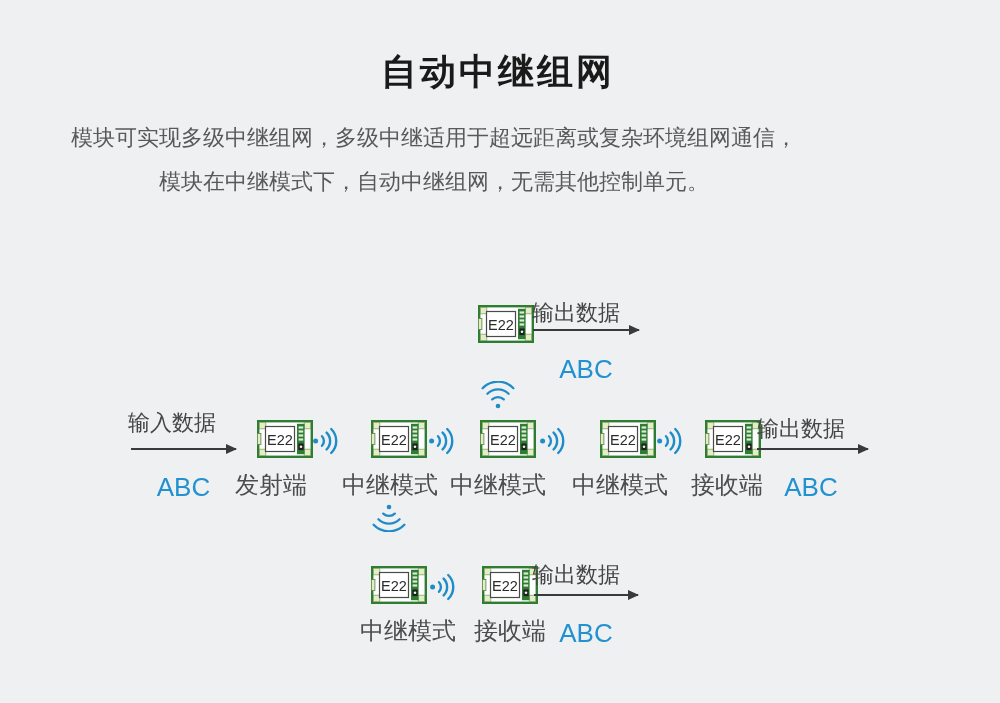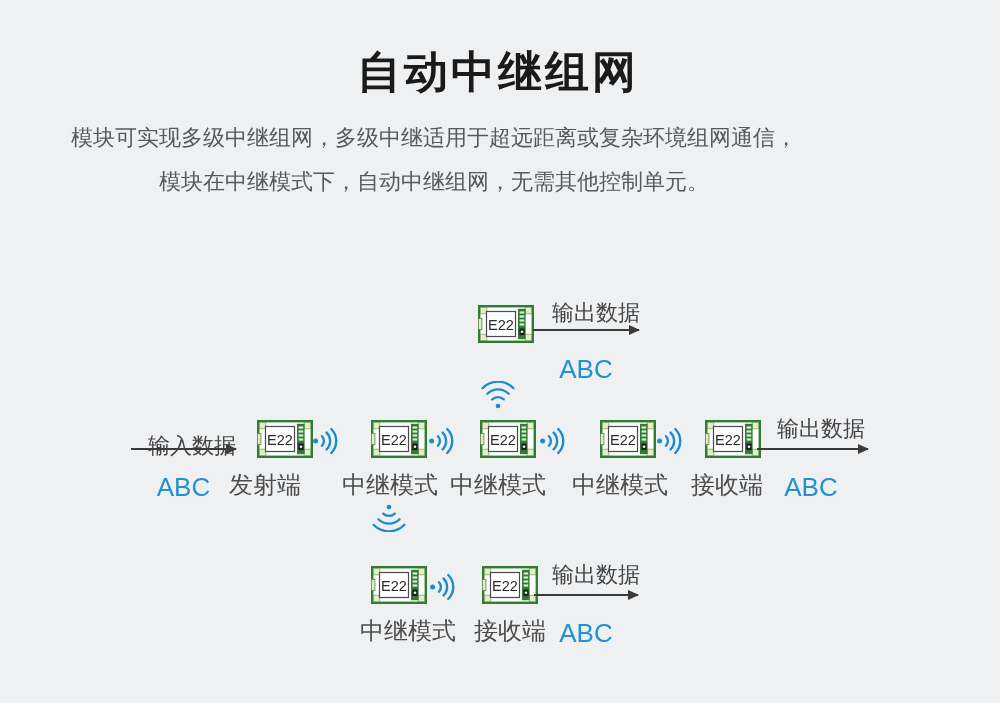--- a/index.html
+++ b/index.html
@@ -7,34 +7,34 @@
     position:relative;
     width:1000px;height:703px;
     background:var(--bg,#eff0f2);
     font-family:"Liberation Sans","DejaVu Sans",sans-serif;
     overflow:hidden;
   }
   .abs{position:absolute;}
   .page-title{
     top:44px;left:0;width:996px;
     text-align:center;
-    font-size:44px;line-height:56px;font-weight:700;
+    font-size:36px;line-height:56px;font-weight:700;
     color:var(--title,#1a1a1a);
     letter-spacing:3px;
   }
   .desc{
     top:116px;left:0;width:868px;
     text-align:center;
     font-size:22px;line-height:44px;
     color:var(--body,#58595b);
   }
   .flow-label{
     font-size:22px;line-height:28px;
     color:var(--flow,#454545);
-    text-align:right;white-space:nowrap;
+    text-align:left;white-space:nowrap;
   }
   .abc{
     font-size:26px;line-height:30px;
     color:var(--accent,#2191d0);
     text-align:center;white-space:nowrap;margin-top:16px;
   }
   .node-label{
     font-size:24px;line-height:30px;
     color:var(--nodelabel,#4d4d4d);
     text-align:center;white-space:nowrap;
@@ -88,21 +88,21 @@
 
   <span class="abs icon" style="left:479px;top:381px">
       <svg width="38" height="28" viewBox="0 0 38 28" fill="none">
         <circle cx="19" cy="25" r="2.3" fill="currentColor"></circle>
         <path d="M13.2 18.4 A8.5 8.5 0 0 1 24.8 18.4" stroke="currentColor" stroke-width="2.3" stroke-linecap="round"></path>
         <path d="M8.4 12.8 A15 15 0 0 1 29.6 12.8" stroke="currentColor" stroke-width="2.3" stroke-linecap="round"></path>
         <path d="M3.6 7.2 A21.5 21.5 0 0 1 34.4 7.2" stroke="currentColor" stroke-width="2.3" stroke-linecap="round"></path>
       </svg>
     </span>
 
-  <div class="abs flow-label" style="left:128px;top:432px;width:108px">输入数据</div>
+  <div class="abs flow-label" style="left:128px;top:409px;width:108px">输入数据</div>
   <div class="abs h-arrow" style="left:131px;top:448px;width:105px"></div>
   <div class="abs abc" style="left:131px;top:456px;width:105px">ABC</div>
 
   <span class="abs module" style="left:249px;top:420px">
       <svg width="56" height="38" viewBox="0 0 56 38">
         <rect x="1.2" y="1.2" width="53.6" height="35.6" fill="#fdfefd" stroke="#2f7d33" stroke-width="2.4"></rect>
         <rect x="2.4" y="2.4" width="6.4" height="6.4" fill="#e4eec6" stroke="#84a568" stroke-width="0.8"></rect>
         <rect x="47.2" y="2.4" width="6.4" height="6.4" fill="#e4eec6" stroke="#84a568" stroke-width="0.8"></rect>
         <rect x="2.4" y="29.2" width="6.4" height="6.4" fill="#e4eec6" stroke="#84a568" stroke-width="0.8"></rect>
         <rect x="47.2" y="29.2" width="6.4" height="6.4" fill="#e4eec6" stroke="#84a568" stroke-width="0.8"></rect>
@@ -224,21 +224,21 @@
         <circle cx="44" cy="26.8" r="1.3" fill="#efefef"></circle>
         <rect x="8.5" y="6.5" width="29" height="25" fill="#ffffff" stroke="#4a4a4a" stroke-width="1.2"></rect>
         <text x="23" y="24.5" text-anchor="middle" font-family="Liberation Sans,DejaVu Sans,sans-serif" font-size="14.5" fill="#2b2b2b">E22</text>
       </svg>
     </span>
 
   <div class="abs flow-label" style="left:757px;top:415px;width:108px">输出数据</div>
   <div class="abs h-arrow" style="left:757px;top:448px;width:111px"></div>
   <div class="abs abc" style="left:757px;top:456px;width:108px">ABC</div>
 
-  <div class="abs node-label" style="left:195px;top:470px;width:140px">发射端</div>
+  <div class="abs node-label" style="left:201px;top:470px;width:140px">发射端</div>
   <div class="abs node-label" style="left:320px;top:470px;width:140px">中继模式</div>
   <div class="abs node-label" style="left:428px;top:470px;width:140px">中继模式</div>
   <div class="abs node-label" style="left:550px;top:470px;width:140px">中继模式</div>
   <div class="abs node-label" style="left:657px;top:470px;width:140px">接收端</div>
 
   <span class="abs icon" style="left:370px;top:504px">
       <svg width="38" height="28" viewBox="0 0 38 28" fill="none">
         <circle cx="19" cy="3" r="2.3" fill="currentColor"></circle>
         <path d="M13.2 9.6 A8.5 8.5 0 0 0 24.8 9.6" stroke="currentColor" stroke-width="2.3" stroke-linecap="round"></path>
         <path d="M8.4 15.2 A15 15 0 0 0 29.6 15.2" stroke="currentColor" stroke-width="2.3" stroke-linecap="round"></path>

